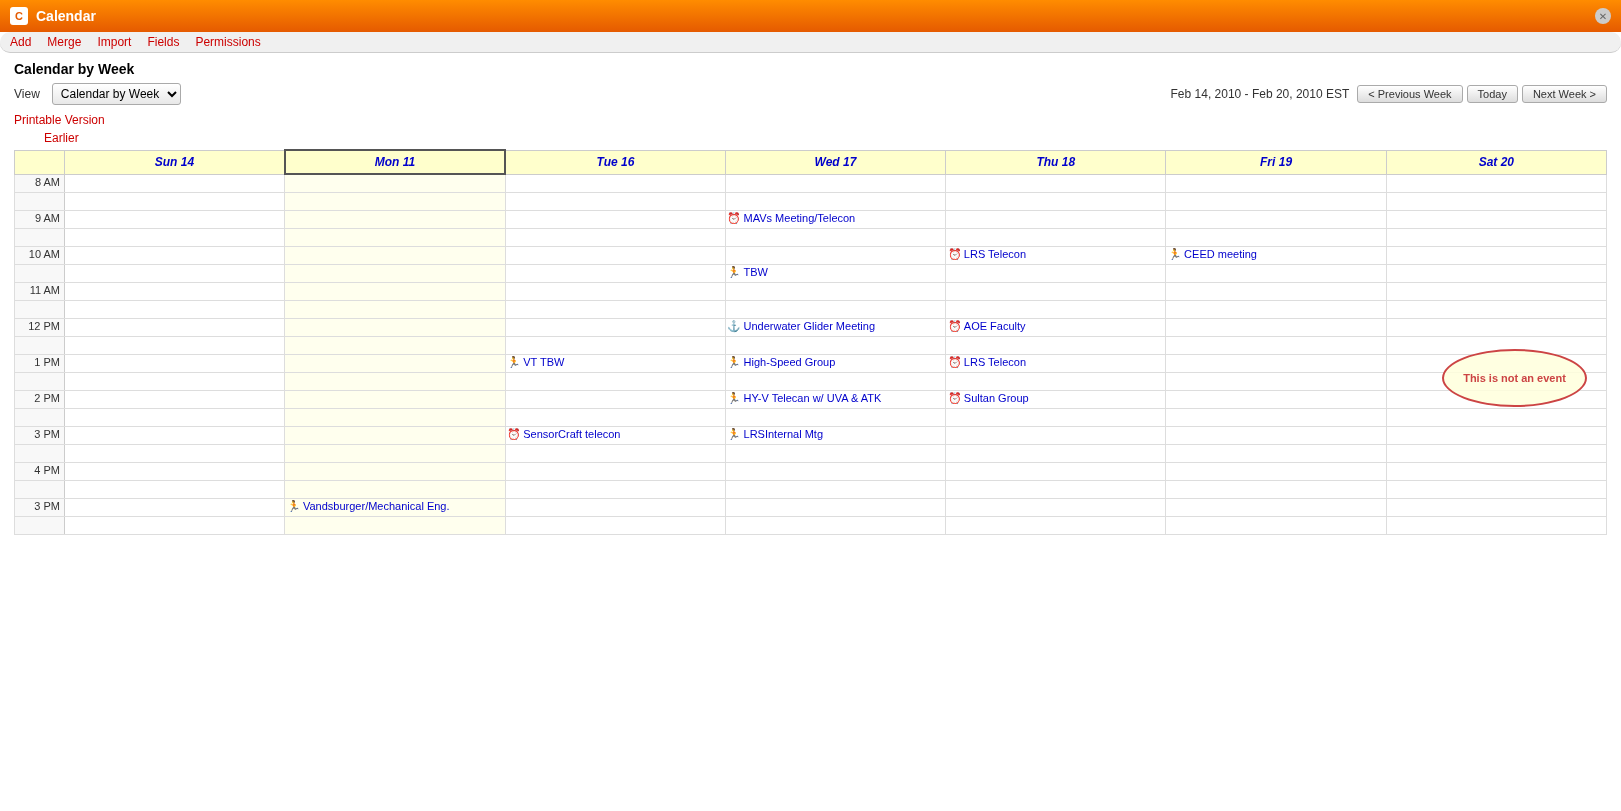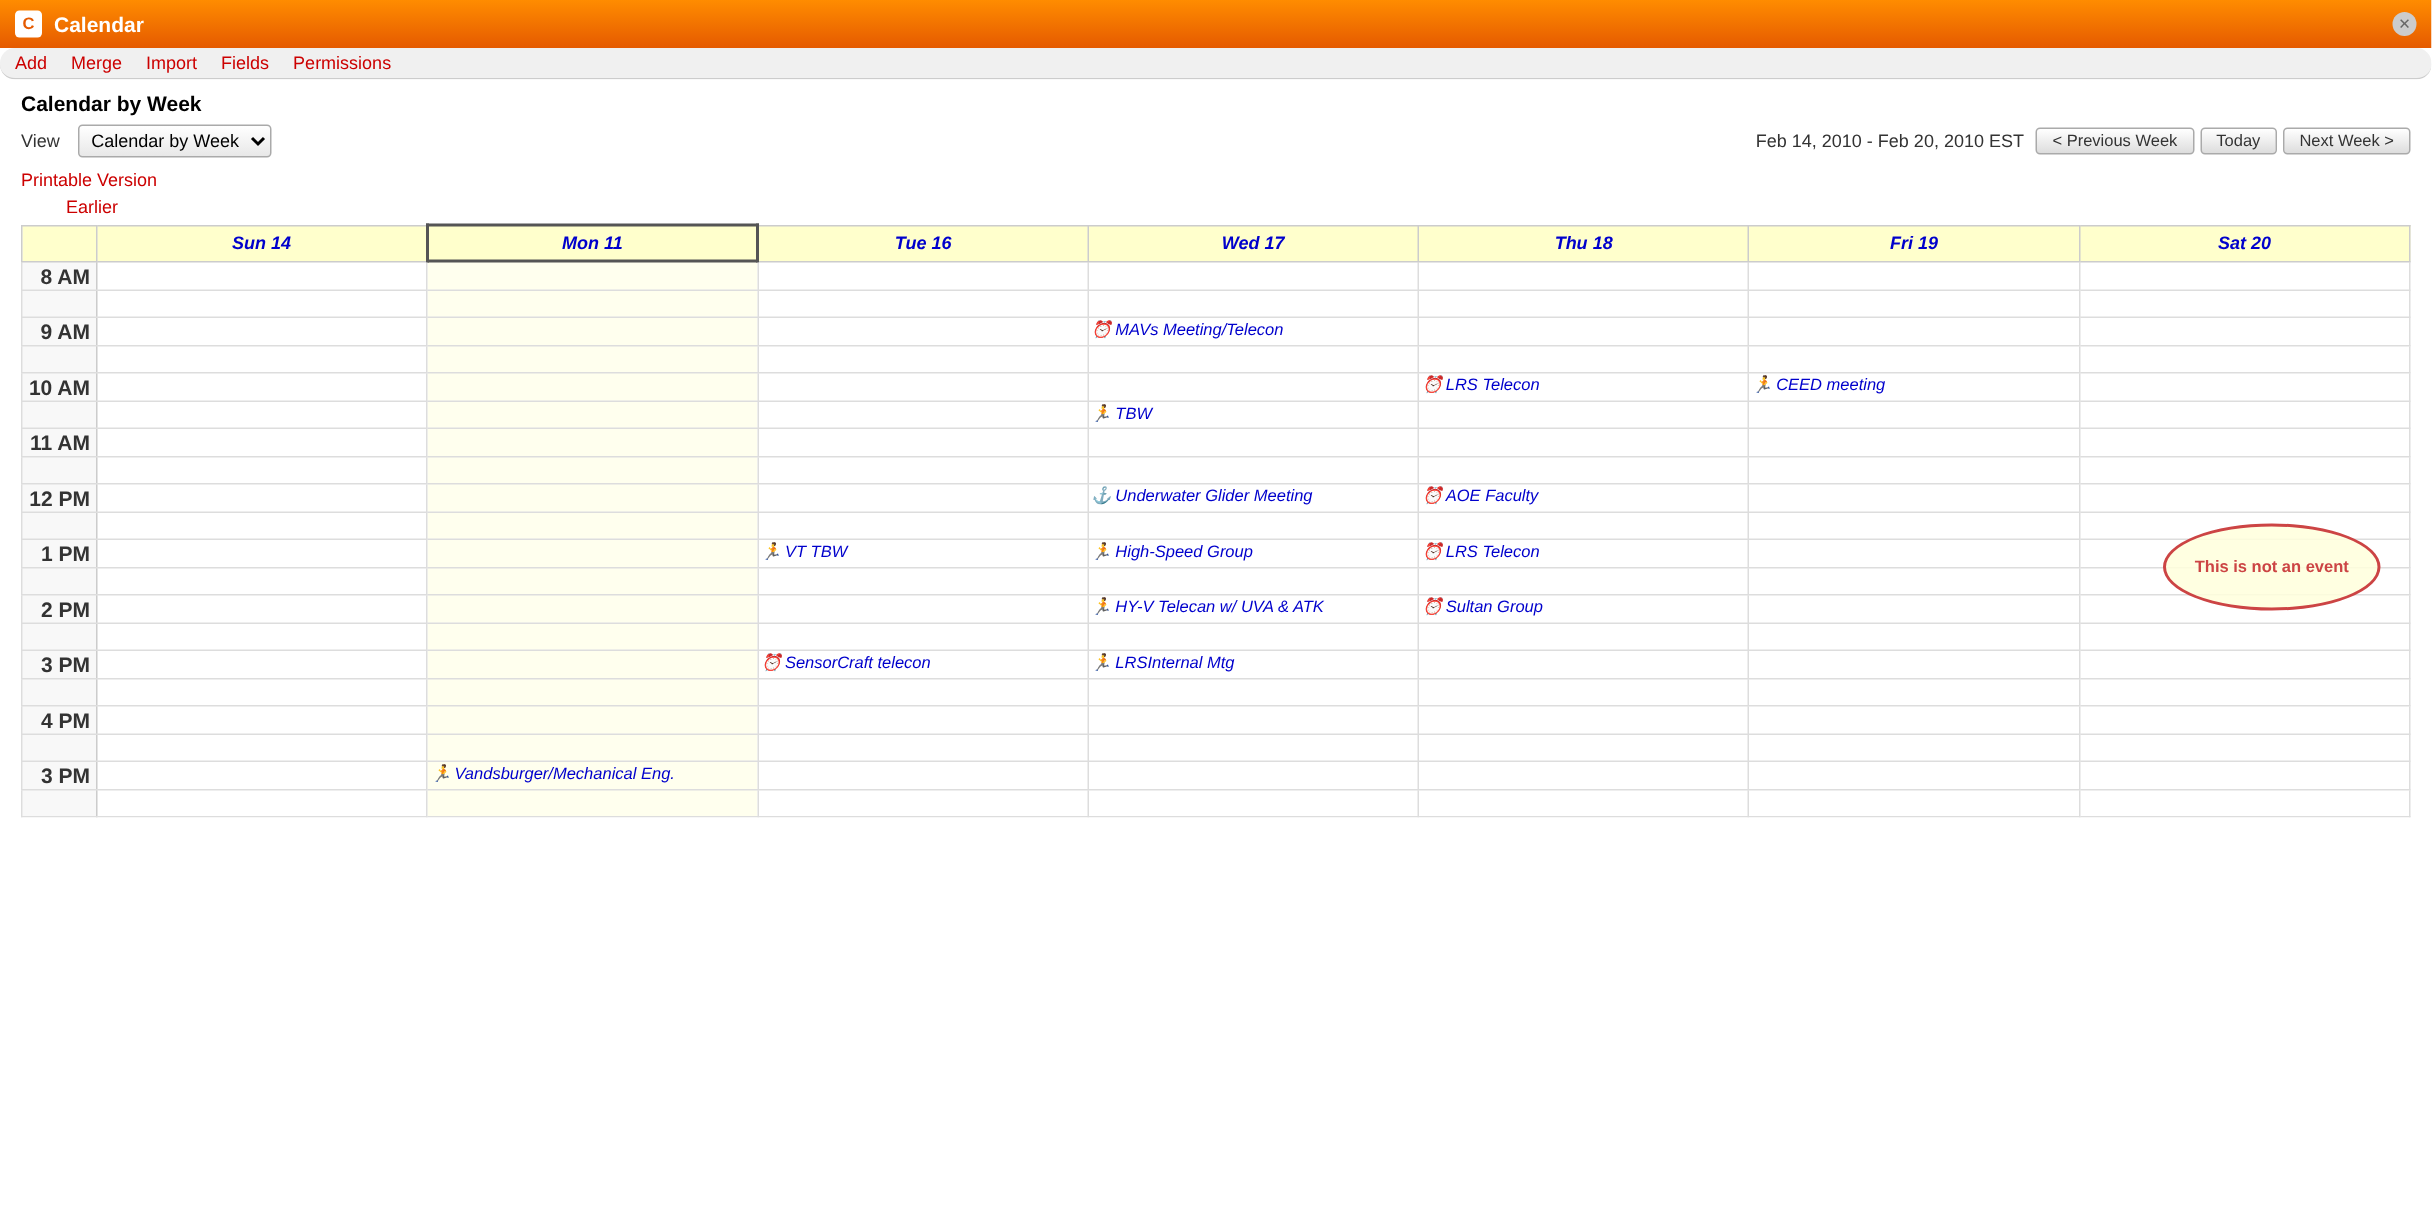--- a/index.html
+++ b/index.html
@@ -164,44 +164,43 @@
       border: 1px solid #ddd;
       vertical-align: top;
       padding: 1px 2px;
       height: 18px;
       font-size: 11px;
     }
     table.cal-table td.time-col {
       background: #f8f8f8;
       text-align: right;
       padding-right: 4px;
-      font-size: 14px;
+      font-size: 11px;
       color: #333;
       width: 50px;
-      font-weight: bold;
+      font-weight: normal;
       border-right: 1px solid #ccc;
       white-space: nowrap;
       margin-left: 12px;
     }
     table.cal-table td.empty-time {
       background: #f8f8f8;
       border-right: 1px solid #ccc;
     }
     table.cal-table td.cal-cell {
       background: #fff;
     }
     table.cal-table td.cal-cell-yellow {
       background: #ffffee;
     }
     .event-link {
       color: #00c;
       text-decoration: none;
       font-size: 11px;
       display: block;
-      font-style: italic;
     }
     .event-icon {
       font-size: 11px;
       margin-right: 2px;
     }
 
     
     tr.hour-start td {
       border-top: 1px solid #ccc;
     }

